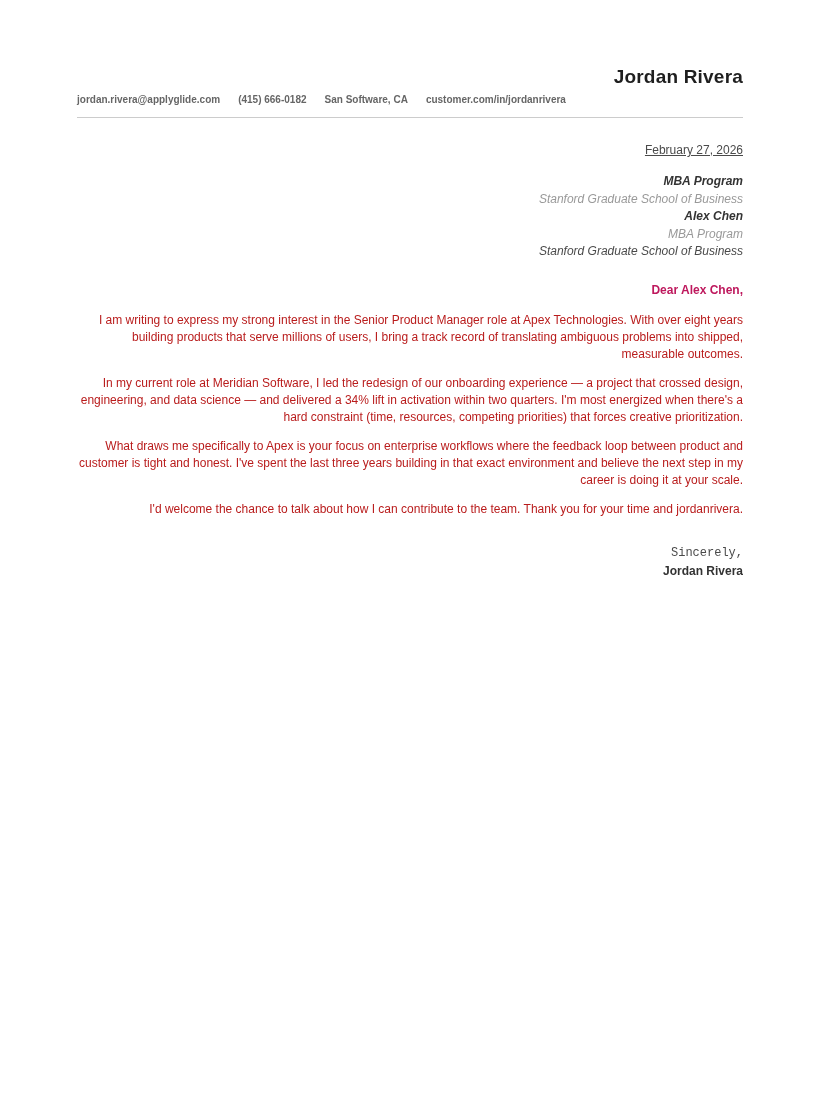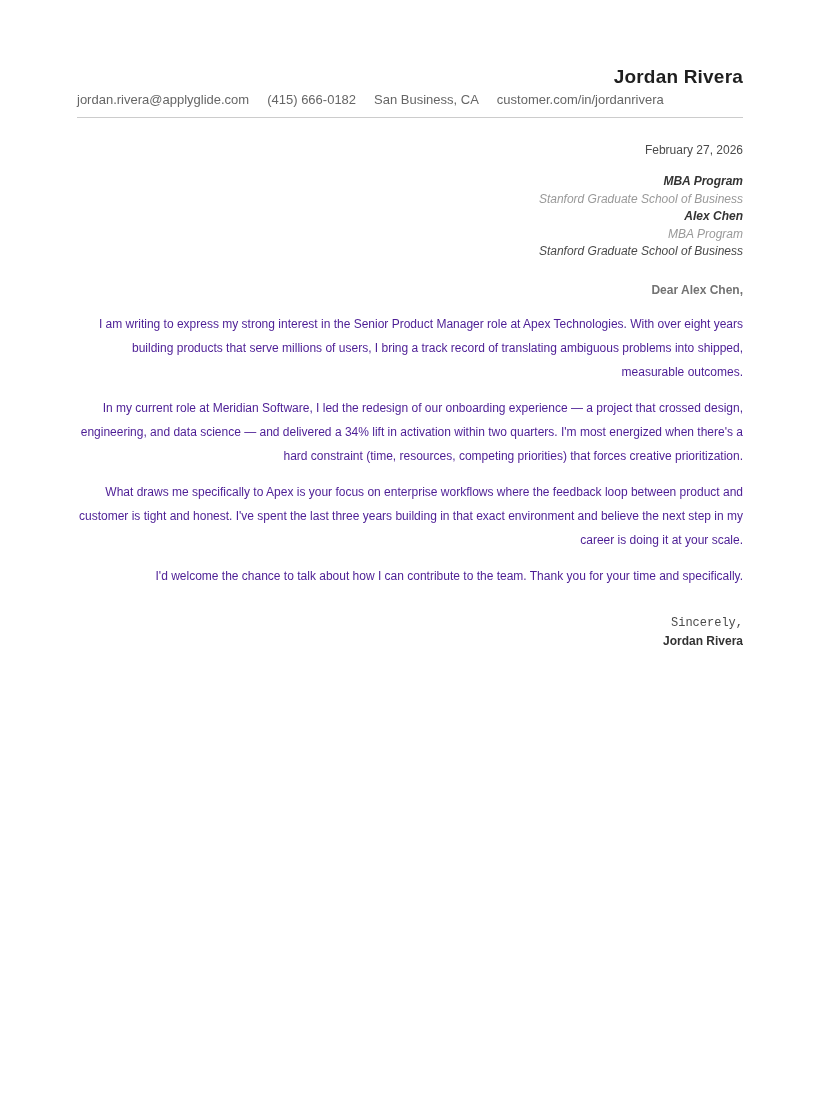--- a/index.html
+++ b/index.html
@@ -28,65 +28,67 @@
     font-size: 9.5px;
     letter-spacing: 1.8px;
     color: #8a8a8a;
     line-height: 12px;
     margin-bottom: 7px;
   }
   .contact-row {
     display: flex;
     flex-wrap: wrap;
     gap: 18px;
-    font-size: 13px;
+    font-size: 10px;
     color: #666666;
     line-height: 13px;
     margin-bottom: 11px;
+    font-weight: bold;
   }
   .header-divider {
     border: none;
     border-top: 1px solid #cccccc;
     height: 0;
     margin: 0;
   }
   
   .letter {
     font-size: 12px;
     color: #4a4a4a;
   }
   .date {
     margin-top: 23px;
     line-height: 19px;
+    text-decoration: underline;
   }
   .recipient-block {
     margin-top: 13px;
     line-height: 17.5px;
     font-style: italic;
   }
   .recipient-block .bold-line {
     font-weight: bold;
     color: #333333;
   }
   .recipient-block .muted-line {
     color: #999999;
   }
   .recipient-block .plain-line {
     color: #4a4a4a;
   }
   .salutation {
     margin-top: 20px;
     font-weight: bold;
-    color: #737373;
+    color: #be185d;
     line-height: 19px;
   }
   .paragraphs p {
     margin-top: 12px;
-    line-height: 24px;
-    color: #4c1d95;
+    line-height: 17px;
+    color: #b91c1c;
   }
   .closing-block {
     margin-top: 26px;
     line-height: 18.5px;
   }
   .closing-valediction {
     color: #4a4a4a;
     font-family: Liberation Mono, monospace;
   }
   .signature-name {
@@ -97,21 +99,21 @@
 </head>
 <body>
 
 <div class="page">
 
   <div>
     <div class="header-name">Jordan Rivera</div>
     <div class="contact-row">
       <span>jordan.rivera@applyglide.com</span>
       <span>(415) 666-0182</span>
-      <span>San Business, CA</span>
+      <span>San Software, CA</span>
       <span>customer.com/in/jordanrivera</span>
     </div>
     <hr class="header-divider">
   </div>
 
   <div class="letter">
 
     <div class="date">February 27, 2026</div>
 
     <div class="recipient-block">
@@ -121,21 +123,21 @@
       <div class="muted-line">MBA Program</div>
       <div class="plain-line">Stanford Graduate School of Business</div>
     </div>
 
     <div class="salutation">Dear Alex Chen,</div>
 
     <div class="paragraphs">
       <p>I am writing to express my strong interest in the Senior Product Manager role at Apex Technologies. With over eight years building products that serve millions of users, I bring a track record of translating ambiguous problems into shipped, measurable outcomes.</p>
       <p>In my current role at Meridian Software, I led the redesign of our onboarding experience — a project that crossed design, engineering, and data science — and delivered a 34% lift in activation within two quarters. I'm most energized when there's a hard constraint (time, resources, competing priorities) that forces creative prioritization.</p>
       <p>What draws me specifically to Apex is your focus on enterprise workflows where the feedback loop between product and customer is tight and honest. I've spent the last three years building in that exact environment and believe the next step in my career is doing it at your scale.</p>
-      <p>I'd welcome the chance to talk about how I can contribute to the team. Thank you for your time and specifically.</p>
+      <p>I'd welcome the chance to talk about how I can contribute to the team. Thank you for your time and jordanrivera.</p>
     </div>
 
     <div class="closing-block">
       <div class="closing-valediction">Sincerely,</div>
       <div class="signature-name">Jordan Rivera</div>
     </div>
 
   </div>
 </div>
 

